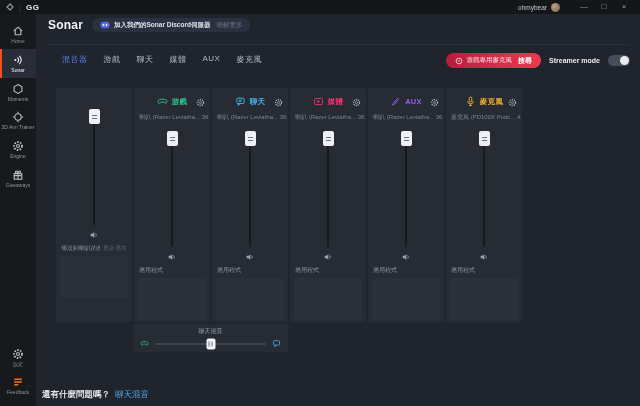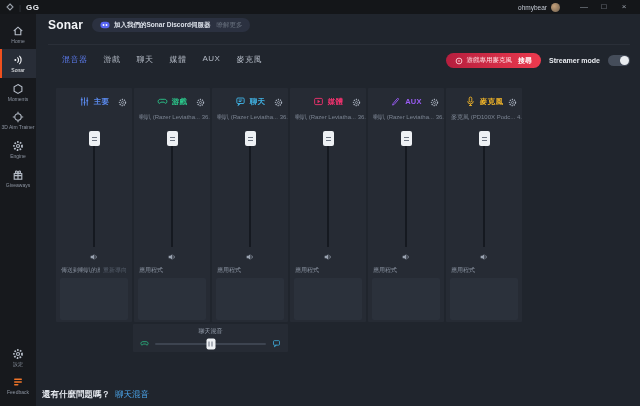--- a/index.html
+++ b/index.html
@@ -232,37 +232,20 @@
     </span>
     <span class="streamer-label">Streamer mode</span>
     <span class="toggle">
         <span class="knob"></span>
       </span>
   </div>
 
   <div class="mixer">
 
     <div class="channel">
-      <div class="ch-head">
-        <span class="ch-icon c-main">
-          <svg viewBox="0 0 12 12" stroke="currentColor" fill="none" stroke-width="1">
-              <path d="M3 1.5 V10.5 M6 1.5 V10.5 M9 1.5 V10.5"></path>
-              <rect x="2" y="3.2" width="2" height="1.6" fill="currentColor" stroke="none"></rect>
-              <rect x="5" y="6.4" width="2" height="1.6" fill="currentColor" stroke="none"></rect>
-              <rect x="8" y="4.2" width="2" height="1.6" fill="currentColor" stroke="none"></rect>
-            </svg>
-        </span>
-        <span class="ch-label c-main">主要</span>
-        <span class="ch-gear">
-          <svg viewBox="0 0 12 12" fill="none" stroke="currentColor">
-              <circle cx="6" cy="6" r="4" stroke-width="1.8" stroke-dasharray="1.6 1.3"></circle>
-              <circle cx="6" cy="6" r="1.4" stroke-width="1"></circle>
-            </svg>
-        </span>
-      </div>
       <div class="ch-device"></div>
       <div class="fader">
         <span class="fader-handle">
             <i></i>
             <i></i>
           </span>
         <span class="fader-track"></span>
         <span class="vol-btn">
           <svg viewBox="0 0 12 12" fill="none" stroke="currentColor" stroke-width="1">
               <path d="M2 4.6 H4 L6.4 2.6 V9.4 L4 7.4 H2 Z" fill="currentColor" stroke="none"></path>

